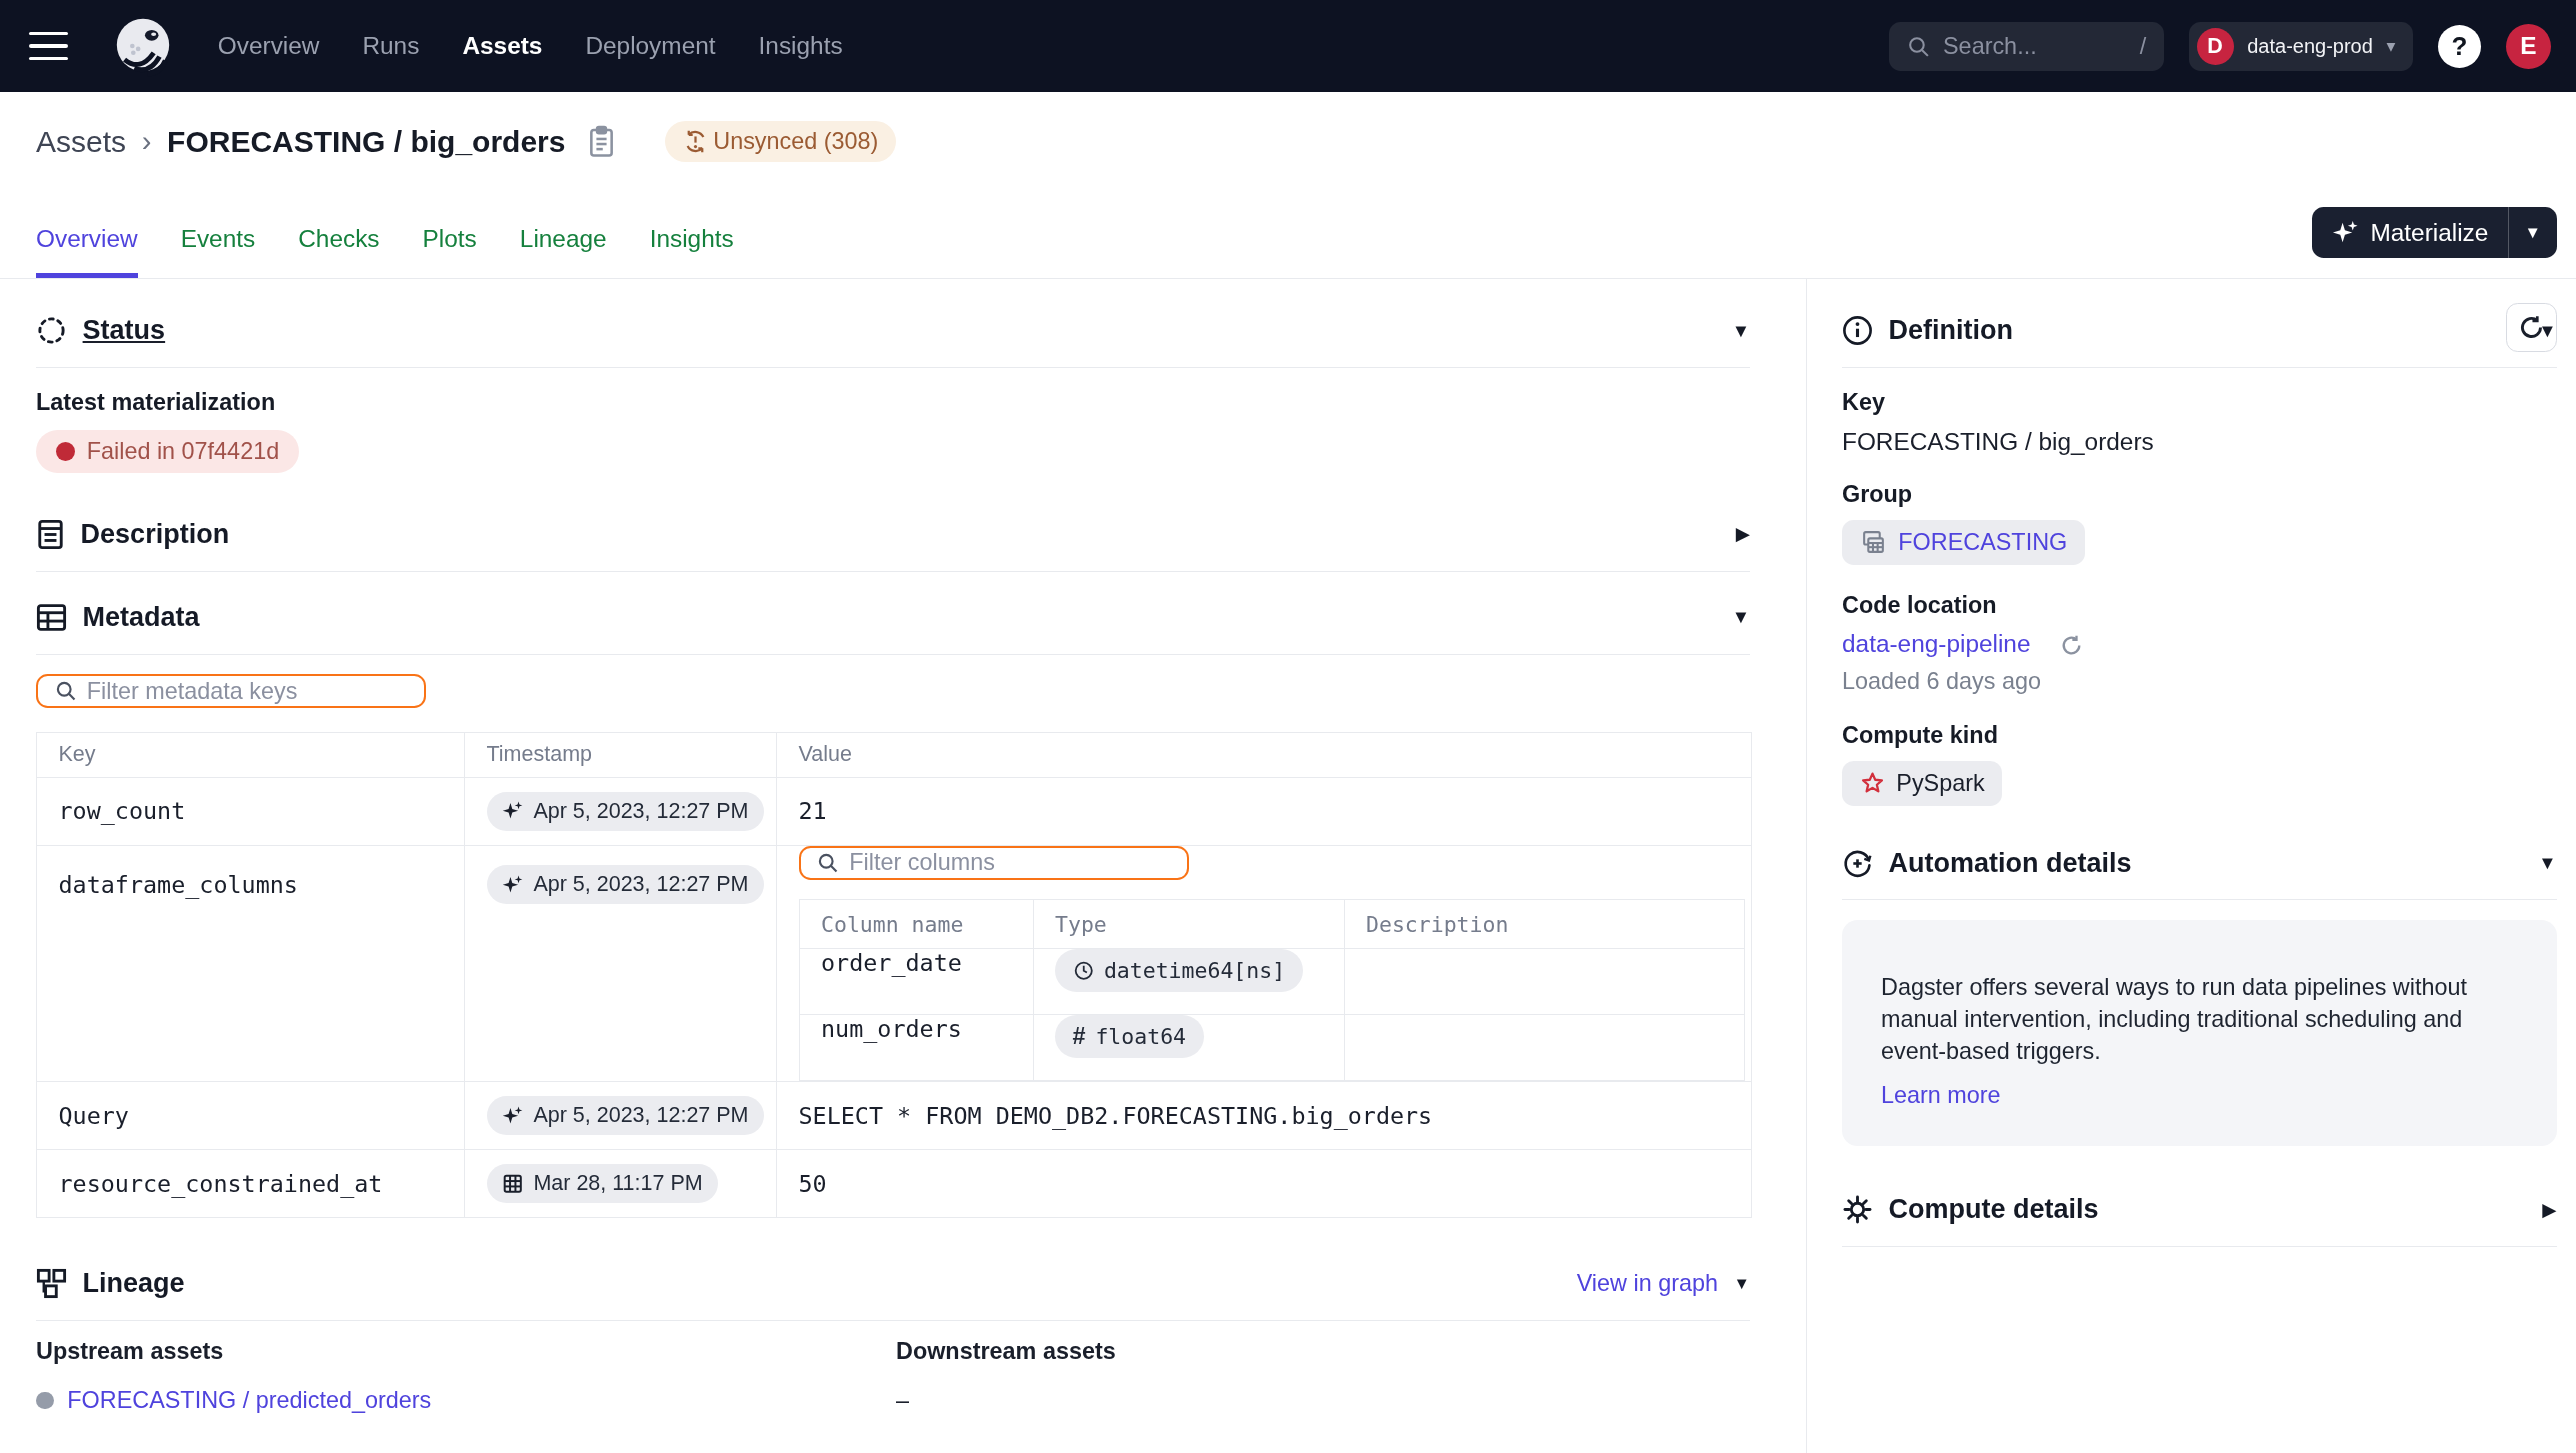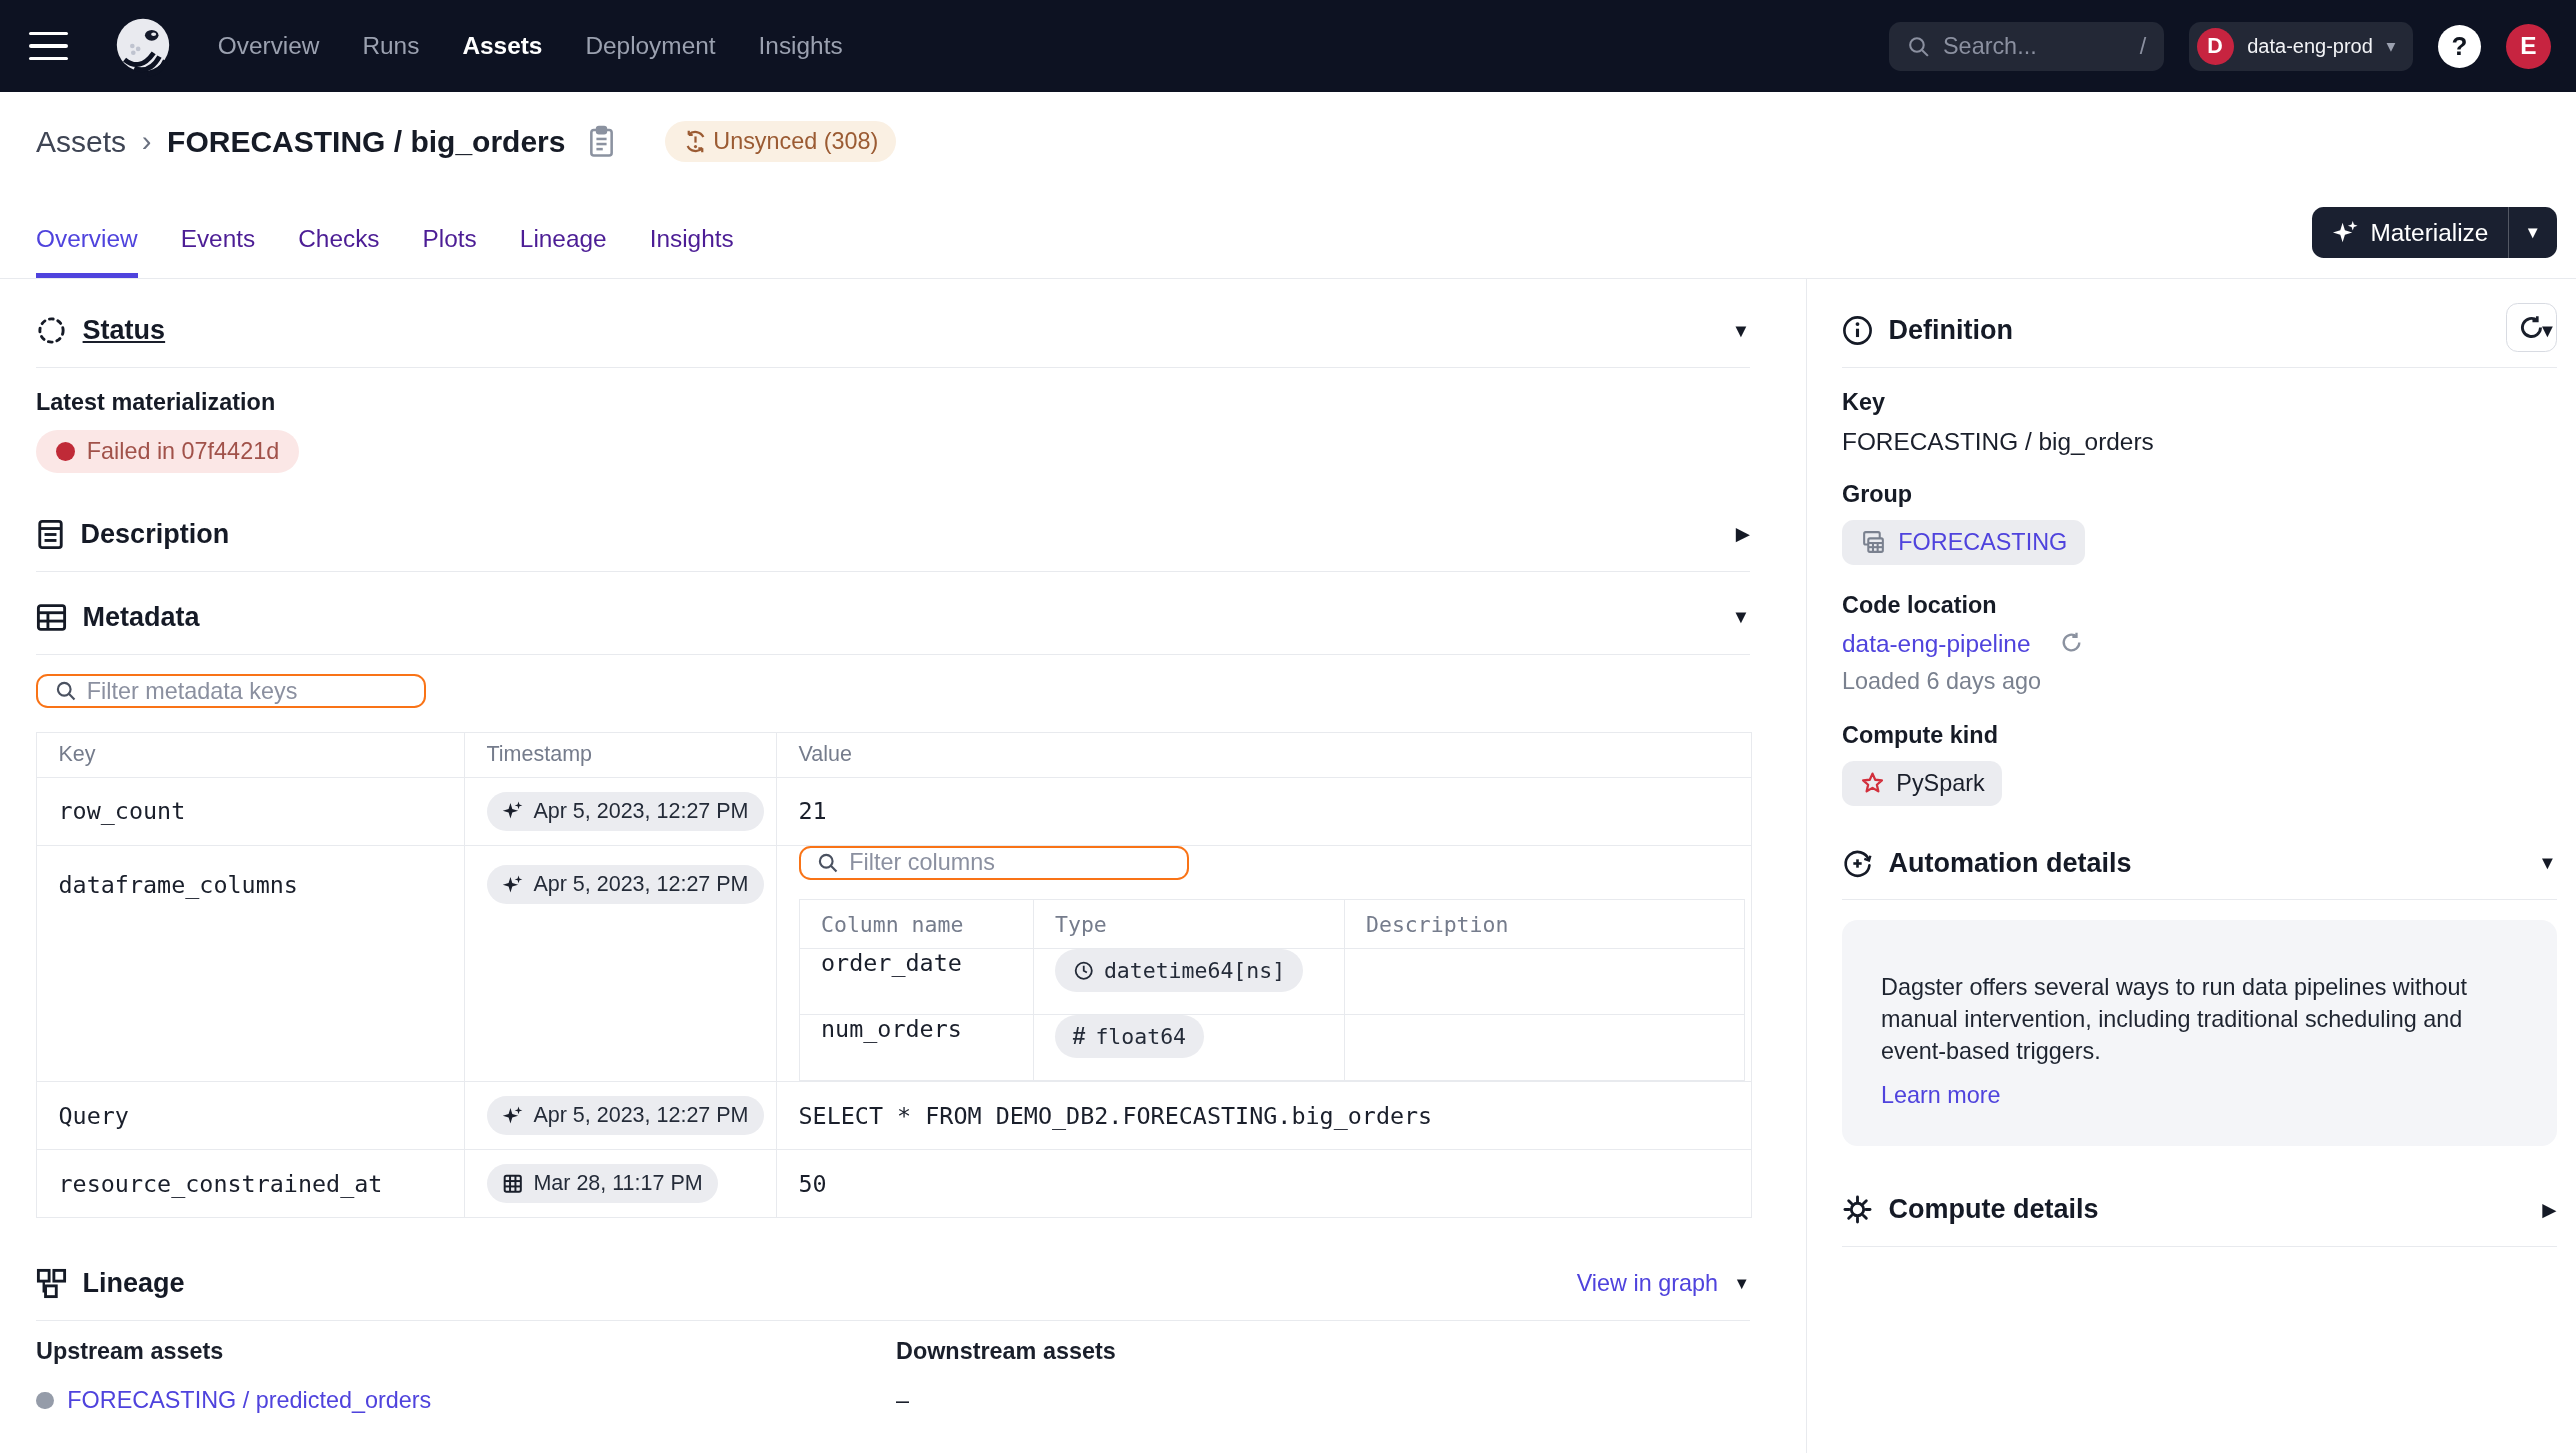--- a/index.html
+++ b/index.html
@@ -50,21 +50,21 @@
   .mat-main { display:flex; align-items:center; gap:11.7px; padding:0 19.5px; font-size:24.4px; font-weight:500; }
   .mat-sep { width:1px; height:51px; background:rgba(255,255,255,.25); }
   .mat-caret { padding:0 15.6px; font-size:16.6px; color:#fff; }
   .refresh-btn { position:absolute; top:211px; right:19.5px; width:51px; height:49px;
     border:1px solid #D8DBE2; border-radius:11.7px; background:#fff; display:flex;
     align-items:center; justify-content:center; cursor:pointer; }
 
   
   .tabs { display:flex; gap:43px; padding:0 0 0 36px; border-bottom:1px solid #E8EAEE; height:93px;
     align-items:flex-end; }
-  .tab { font-size:24.4px; font-weight:500; color:#4c1d95; padding-bottom:25px; cursor:pointer; position:relative; }
+  .tab { font-size:24.4px; font-weight:500; color:#15803d; padding-bottom:25px; cursor:pointer; position:relative; }
   .tab.active { color:#4F43DD; }
   .tab.active::after { content:""; position:absolute; left:0; right:0; bottom:0; height:4.9px; background:#4F43DD; }
 
   
   .content { display:flex; height:1176px; }
   .main { width:1807px; padding:0 56px 0 36px; border-right:1px solid #E8EAEE; }
   .side { flex:1; padding:0 19.5px 0 35px; }
 
   .sec-head { display:flex; align-items:center; gap:15.6px; position:relative; height:45px; }
   .sec-title { font-size:27px; font-weight:700; color:#151A26; }
@@ -444,21 +444,21 @@
           <line x1="8" y1="13.5" x2="22" y2="13.5"></line>
             <line x1="8" y1="17.5" x2="22" y2="17.5"></line>
           <line x1="12.5" y1="13.5" x2="12.5" y2="22"></line>
             <line x1="17" y1="13.5" x2="17" y2="22"></line>
         </svg>
         <span class="link">FORECASTING</span>
       </span>
     </div>
 
     <div class="fld-label" style="margin-top:27px;">Code location</div>
-    <div style="margin-top:11.7px;display:flex;align-items:flex-start;gap:28px;">
+    <div style="margin-top:11.7px;display:flex;align-items:flex-end;gap:28px;">
       <span class="link" style="font-size:24.4px;">data-eng-pipeline</span>
       <svg width="25" height="25" viewBox="0 0 24 24" fill="none" stroke="#8B92A0" stroke-width="2.2">
         <path d="M19.5 12 A7.5 7.5 0 1 1 16.8 6.2"></path>
         <path d="M16.8 2.6 L16.8 6.6 L12.8 6.6"></path>
       </svg>
     </div>
     <div class="grey" style="margin-top:9.8px;font-size:23.4px;">Loaded 6 days ago</div>
 
     <div class="fld-label" style="margin-top:27px;">Compute kind</div>
     <div style="margin-top:11.7px;">

